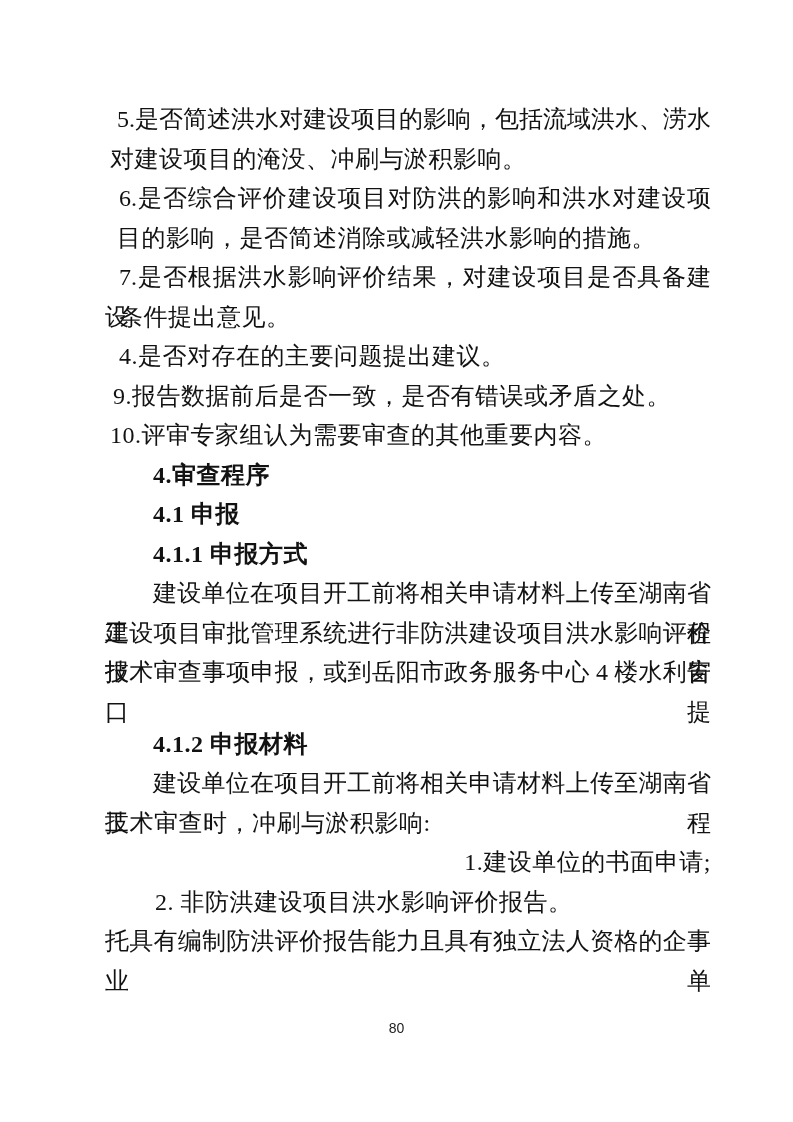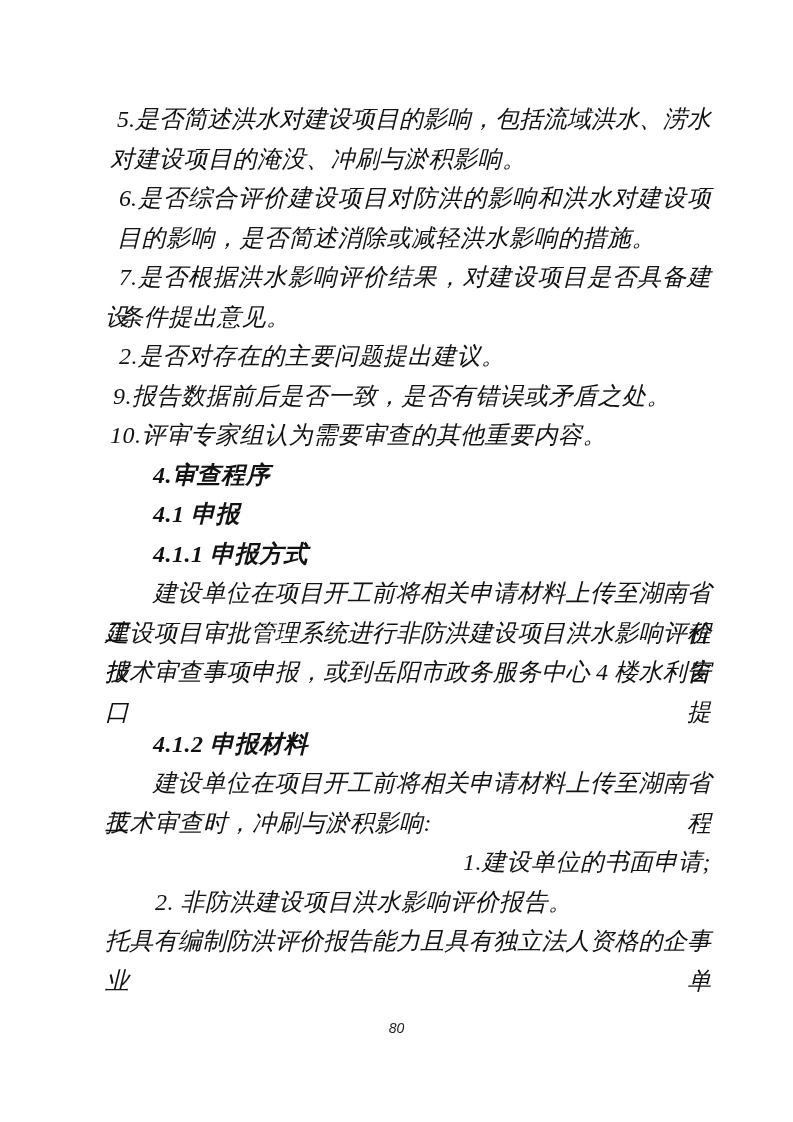--- a/index.html
+++ b/index.html
@@ -7,21 +7,20 @@
     background: #ffffff;
     font-family: "Liberation Serif", "DejaVu Serif", serif;
   }
   .page {
     position: relative;
     width: 793px;
     height: 1122px;
     background: #ffffff;
     overflow: hidden;
     color: #121212;
-    font-style: italic;
   }
   .content {
     position: absolute;
     top: 100px;
     left: 105px;
     width: 606px;
   }
   .line {
     font-size: 24px;
     line-height: 39.5px;
@@ -54,21 +53,21 @@
 <body>
 
 <div class="page">
   <div class="content" id="content">
       <div class="line justify" style="text-indent: 12px;">5.是否简述洪水对建设项目的影响，包括流域洪水、涝水</div>
       <div class="line" style="text-indent: 5px;">对建设项目的淹没、冲刷与淤积影响。</div>
       <div class="line justify" style="text-indent: 14px;">6.是否综合评价建设项目对防洪的影响和洪水对建设项</div>
       <div class="line" style="text-indent: 12px;">目的影响，是否简述消除或减轻洪水影响的措施。</div>
       <div class="line justify" style="text-indent: 14px;">7.是否根据洪水影响评价结果，对建设项目是否具备建设</div>
       <div class="line" style="text-indent: 14px;">条件提出意见。</div>
-      <div class="line" style="text-indent: 14px;">2.是否对存在的主要问题提出建议。</div>
+      <div class="line" style="text-indent: 14px;">4.是否对存在的主要问题提出建议。</div>
       <div class="line" style="text-indent: 8px;">9.报告数据前后是否一致，是否有错误或矛盾之处。</div>
       <div class="line" style="text-indent: 5px;">10.评审专家组认为需要审查的其他重要内容。</div>
       <div class="line bold" style="text-indent: 48px;">4.审查程序</div>
       <div class="line bold" style="text-indent: 48px;">4.1 申报</div>
       <div class="line bold" style="text-indent: 48px;">4.1.1 申报方式</div>
       <div class="line justify" style="text-indent: 48px;">建设单位在项目开工前将相关申请材料上传至湖南省工程</div>
       <div class="line justify" style="text-indent: 0px;">建设项目审批管理系统进行非防洪建设项目洪水影响评价报告</div>
       <div class="line justify" style="text-indent: 0px;">技术审查事项申报，或到岳阳市政务服务中心 4 楼水利窗口提</div>
       <div class="line bold" style="text-indent: 48px; margin-top: 32px;">4.1.2 申报材料</div>
       <div class="line justify" style="text-indent: 48px;">建设单位在项目开工前将相关申请材料上传至湖南省工程</div>

